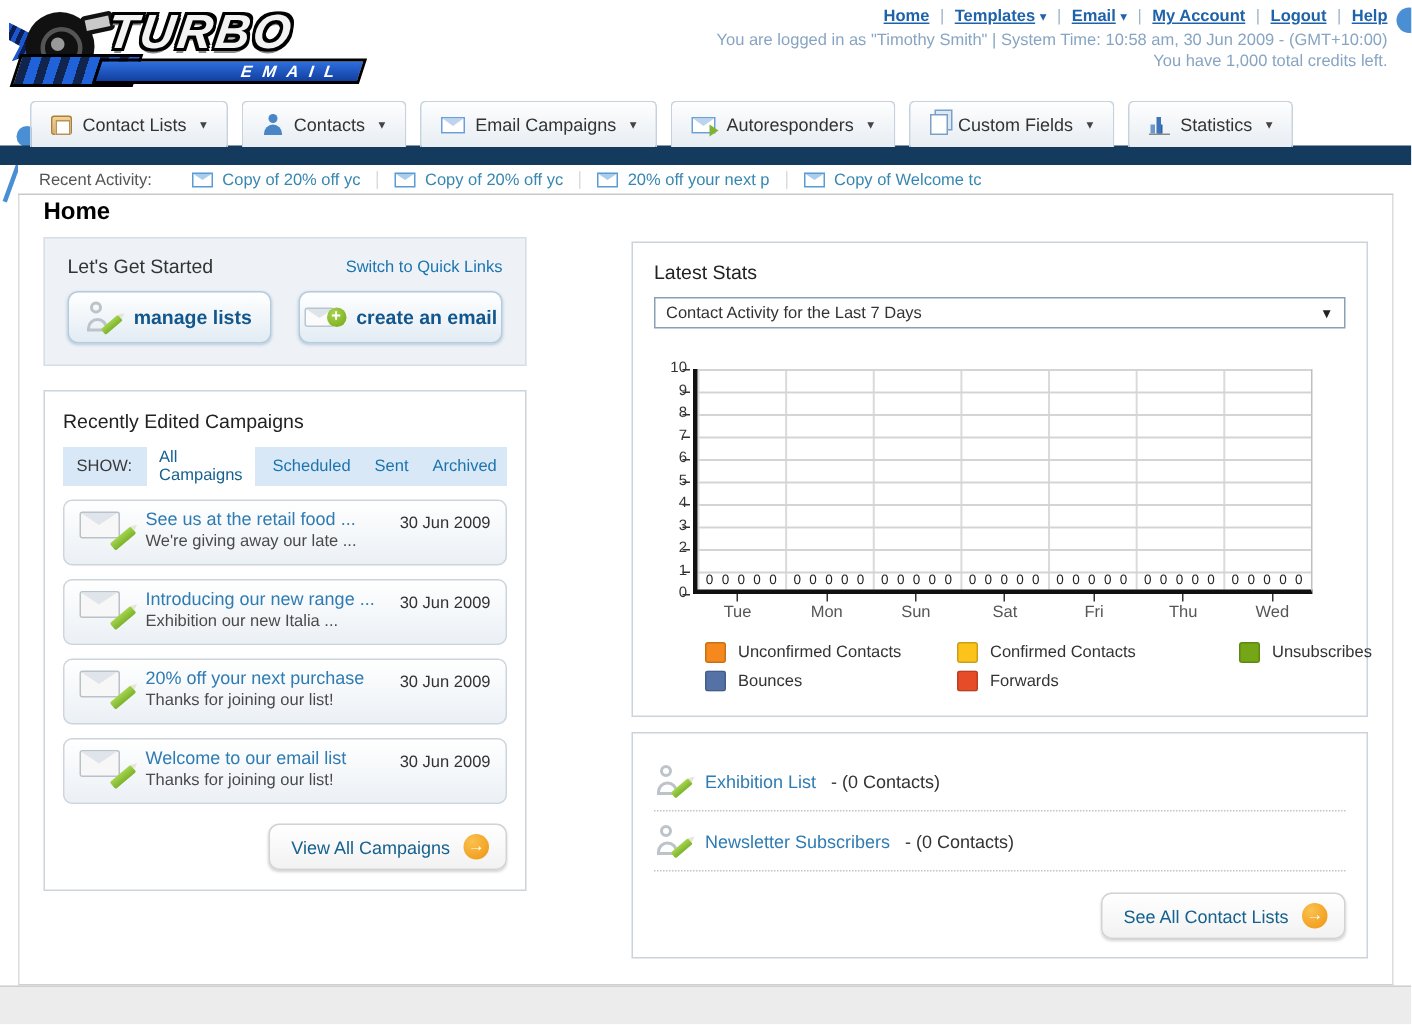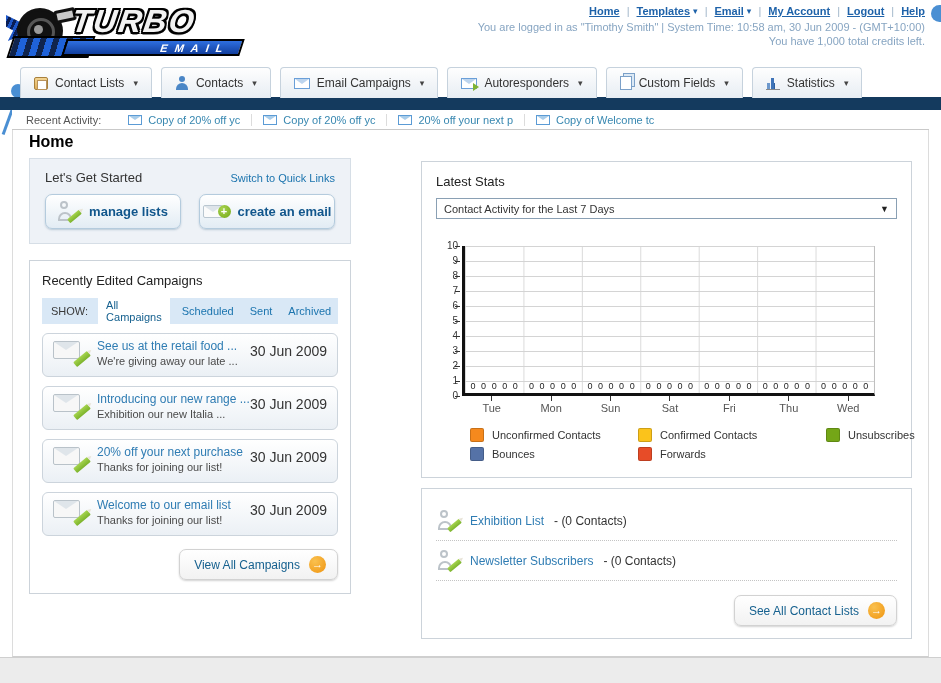--- a/index.html
+++ b/index.html
@@ -120,21 +120,21 @@
   .ts-tab.active { background:#fff; color:#16618f; padding:4px 8px; border-radius:3px; margin-right:12px; }
   .card { margin-top:9px; border:1px solid #ccd4dc; border-radius:6px; background:linear-gradient(#ffffff,#ebf0f5);
     display:flex; align-items:flex-start; padding:5px 10px 6px; min-height:44px; cursor:pointer; }
   .card-icon { position:relative; width:36px; height:24px; margin-right:8px; }
   .card-icon .env { position:absolute; left:0; top:2px; width:27px; height:18px; background:#f7f7f7; border:1px solid #b9c2c9; border-radius:2px; }
   .card-icon .env::before { content:""; position:absolute; left:0; top:0; border-left:12.5px solid transparent; border-right:12.5px solid transparent; border-top:8px solid #dfe5ea; }
   .card-icon .pencil { right:-2px; bottom:1px; width:18px; height:6px; }
   .card-text { flex:1; min-width:0; }
   .card-title { font-size:12px; color:#2f7cb3; }
   .card-sub { font-size:11px; color:#4a4a4a; margin-top:2px; }
-  .card-date { font-size:14px; color:#333; align-self:flex-start; margin-top:4px; white-space:nowrap; }
+  .card-date { font-size:11px; color:#333; align-self:flex-start; margin-top:4px; white-space:nowrap; }
   .camp-foot { margin-top:13px; text-align:right; }
   .pill-btn { display:inline-flex; align-items:center; gap:9px; padding:6px 11px 6px 14px;
     background:linear-gradient(#ffffff,#f2f2f2); border:1px solid #d2d2d2; border-radius:7px;
     box-shadow:0 1px 2px rgba(0,0,0,.18); font-size:12px; color:#16618f; cursor:pointer; font-family:inherit; }
   .arrow-circle { width:17px; height:17px; border-radius:50%; background:radial-gradient(circle at 35% 30%, #fac14f, #ef9410);
     color:#fff; font-size:11px; font-weight:bold; line-height:17px; text-align:center; }
 
   
   .stats { border:1px solid #ccd3da; padding:12px 14px 12px; }
   .stat-select { margin-top:9px; height:21px; border:1px solid #8aa0b4; background:#fff; display:flex;

